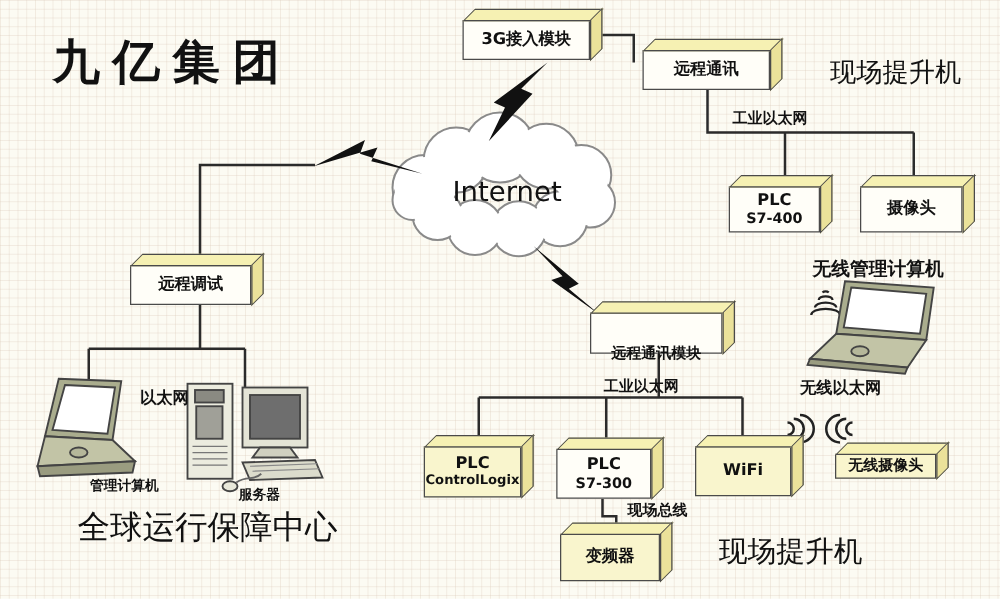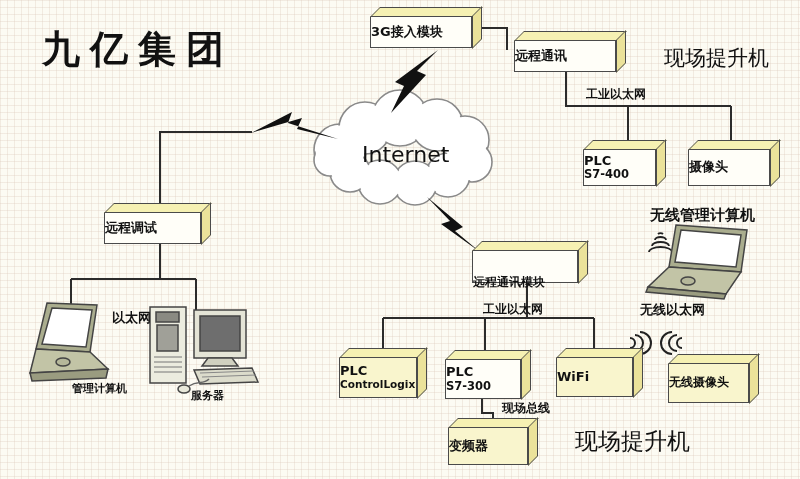--- a/index.html
+++ b/index.html
@@ -4,21 +4,21 @@
 <style>
   html,body{margin:0;padding:0;}
   body{font-family:"DejaVu Sans","Liberation Sans",sans-serif;}
   .stage{position:relative;width:800px;height:479px;overflow:hidden;
     background-color:#fcfbf3;
     background-image:linear-gradient(rgba(222,205,190,.35) 1px,transparent 1px),
       linear-gradient(90deg,rgba(222,205,190,.35) 1px,transparent 1px);
     background-size:7px 7px;color:#111;}
   .art{position:absolute;inset:0;z-index:1;}
   .box3d{position:absolute;z-index:2;box-sizing:border-box;background:#fffef8;
-    border:1.5px solid #4a4a4a;display:flex;flex-direction:column;align-items:flex-start;
+    border:1.5px solid #4a4a4a;display:flex;flex-direction:column;align-items:center;
     justify-content:center;font-weight:bold;font-size:13px;line-height:1.12;text-align:center;}
   .box3d::before{content:"";position:absolute;left:-1.5px;right:-1.5px;top:-10px;height:10px;
     box-sizing:border-box;background:#f6f1b3;border:1.5px solid #4a4a4a;
     transform:skewX(-45deg);transform-origin:0 100%;}
   .box3d::after{content:"";position:absolute;top:-1.5px;bottom:-1.5px;right:-11px;width:10px;
     box-sizing:border-box;background:#ebe29a;border:1.5px solid #4a4a4a;
     transform:skewY(-45deg);transform-origin:0 0;}
   .box3d.yellow{background:#f9f5cd;}
   .box3d .l2{font-size:11.5px;}
   .lbl{position:absolute;z-index:3;font-weight:bold;font-size:12px;white-space:nowrap;}
@@ -164,33 +164,34 @@
     <span>PLC</span>
     <span class="l2" style="font-size:10.5px;">ControlLogix</span>
   </div>
   <div class="box3d" style="left:445px;top:359px;width:76px;height:40px;">
     <span>PLC</span>
     <span class="l2">S7-300</span>
   </div>
   <div class="box3d yellow" style="left:556px;top:357px;width:77px;height:40px;">
     <span>WiFi</span>
   </div>
-  <div class="box3d yellow" style="left:668px;top:363px;width:81px;height:40px;">
+  <div class="box3d yellow" style="left:668px;top:363px;width:81px;height:20px;">
     <span style="font-size:12px;">无线摄像头</span>
   </div>
   <div class="box3d yellow" style="left:448px;top:427px;width:80px;height:38px;">
     <span>变频器</span>
   </div>
 
   <div class="lbl" style="left:586px;top:86px;">工业以太网</div>
   <div class="lbl" style="left:112px;top:262px;font-size:13px;margin-top:47px;">以太网</div>
   <div class="lbl" style="left:483px;top:301px;">工业以太网</div>
   <div class="lbl" style="left:502px;top:400px;">现场总线</div>
   <div class="lbl" style="left:640px;top:301px;font-size:13px;">无线以太网</div>
 
   <div class="lbl" style="left:32px;top:381px;font-size:11px;margin-left:40px;">管理计算机</div>
   <div class="lbl" style="left:191px;top:388px;font-size:11px;">服务器</div>
   <div class="lbl" style="left:650px;top:206px;font-size:15px;">无线管理计算机</div>
 
+  <div class="lbl big" style="left:62px;top:404px;font-size:26px;">全球运行保障中心</div>
   <div class="lbl big" style="left:664px;top:44px;font-size:21px;">现场提升机</div>
   <div class="lbl big" style="left:575px;top:426px;font-size:23px;">现场提升机</div>
 
 </div>
 
 </body></html>

